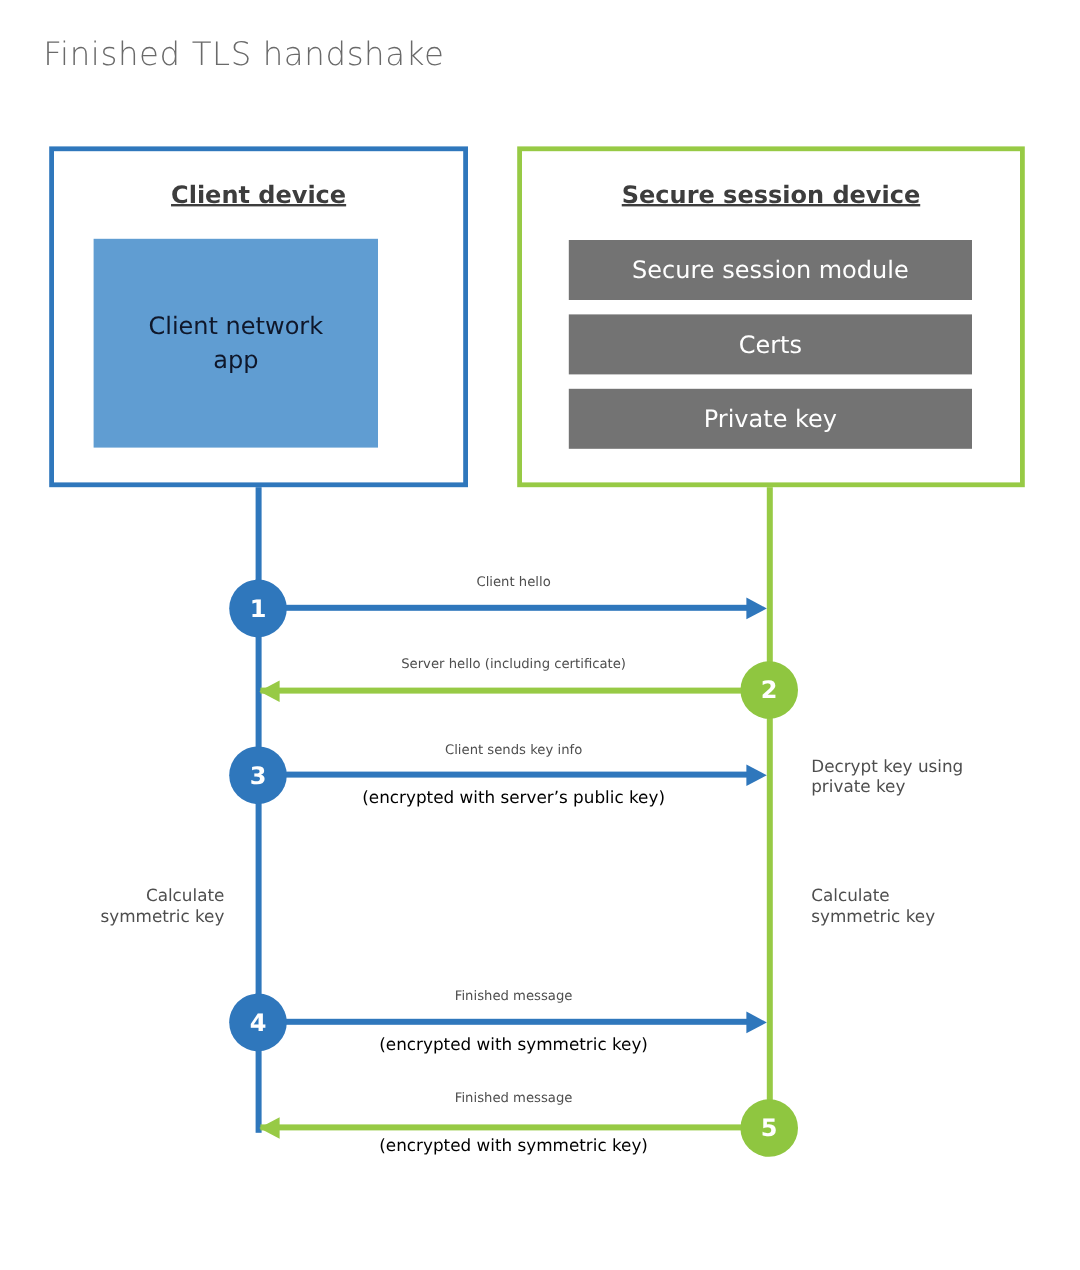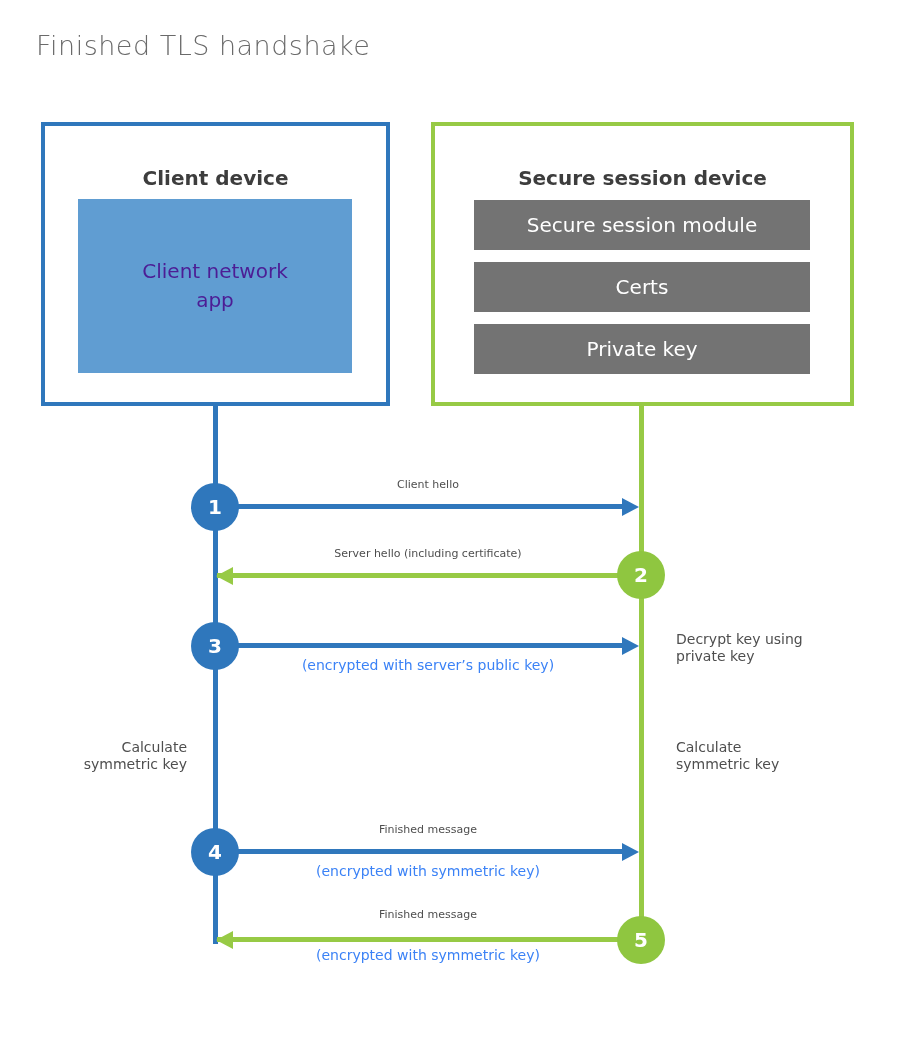--- a/index.html
+++ b/index.html
@@ -10,26 +10,26 @@
   }
   .page-title {
     position: absolute; left: 36px; top: 30px;
     font-size: 27px; font-weight: 300; color: #6a6a6a; letter-spacing: 0.5px;
   }
   
   .entity-box { position: absolute; background: #ffffff; }
   .client-box { left: 41px; top: 122px; width: 349px; height: 284px; border: 4px solid #2f77bc; }
   .server-box { left: 431px; top: 122px; width: 423px; height: 284px; border: 4px solid #97ca45; }
   .box-title {
-    margin-top: 40px; text-align: center;
-    font-size: 20px; font-weight: bold; color: #3d3d3d;
+    margin-top: 24px; text-align: center;
+    font-size: 20px; font-weight: bold; color: #3d3d3d; text-decoration: underline;
   }
   .app-box {
-    position: absolute; left: 78px; top: 199px; width: 274px; height: 174px;
-    background: #609dd2; color: #4c1d95; font-size: 20px; line-height: 29px;
+    position: absolute; left: 78px; top: 199px; width: 237px; height: 174px;
+    background: #609dd2; color: #0f172a; font-size: 20px; line-height: 29px;
     display: flex; align-items: center; justify-content: center;
     text-align: center; white-space: pre-line;
   }
   .server-bar {
     position: absolute; left: 474px; width: 336px; height: 50px;
     background: #737373; color: #ffffff; font-size: 20px;
     display: flex; align-items: center; justify-content: center; text-align: center;
   }
   .bar-1 { top: 200px; } .bar-2 { top: 262px; } .bar-3 { top: 324px; }
   
@@ -51,21 +51,21 @@
   .arrow-head { position: absolute; width: 0; height: 0; border-top: 9px solid transparent; border-bottom: 9px solid transparent; }
   .head-right { left: 622px; border-left: 17px solid #2f77bc; }
   .head-left  { left: 216px; border-right: 17px solid #97ca45; }
   
   .msg-label {
     position: absolute; left: 230px; width: 396px; text-align: center;
     font-size: 11px; color: #4e4e4e;
   }
   .msg-sub {
     position: absolute; left: 230px; width: 396px; text-align: center;
-    font-size: 14px; color: #3b82f6;
+    font-size: 14px; color: #000000;
   }
   
   .note {
     position: absolute; font-size: 14px; color: #4e4e4e;
     line-height: 17px; white-space: pre-line;
   }
   .note-right { left: 676px; width: 150px; text-align: left; }
   .note-left  { left: 52px; width: 135px; text-align: right; }
 </style>
 </head>
@@ -94,20 +94,21 @@
   <div class="msg-label" style="top:478px">Client hello</div>
   <div class="arrow-bar bar-blue" style="top:504px"></div>
   <div class="arrow-head head-right" style="top:498px"></div>
   <div class="step-circle circle-blue" style="top:483px">1</div>
 
   <div class="msg-label" style="top:547px">Server hello (including certificate)</div>
   <div class="arrow-bar bar-green" style="top:573px"></div>
   <div class="arrow-head head-left" style="top:567px"></div>
   <div class="step-circle circle-green" style="top:551px">2</div>
 
+  <div class="msg-label" style="top:618px">Client sends key info</div>
   <div class="arrow-bar bar-blue" style="top:643px"></div>
   <div class="arrow-head head-right" style="top:637px"></div>
   <div class="step-circle circle-blue" style="top:622px">3</div>
   <div class="msg-sub" style="top:657px">(encrypted with server’s public key)</div>
 
   <div class="note note-right" style="top:631px">Decrypt key using
 private key</div>
   <div class="note note-left" style="top:739px">Calculate
 symmetric key</div>
   <div class="note note-right" style="top:739px">Calculate

